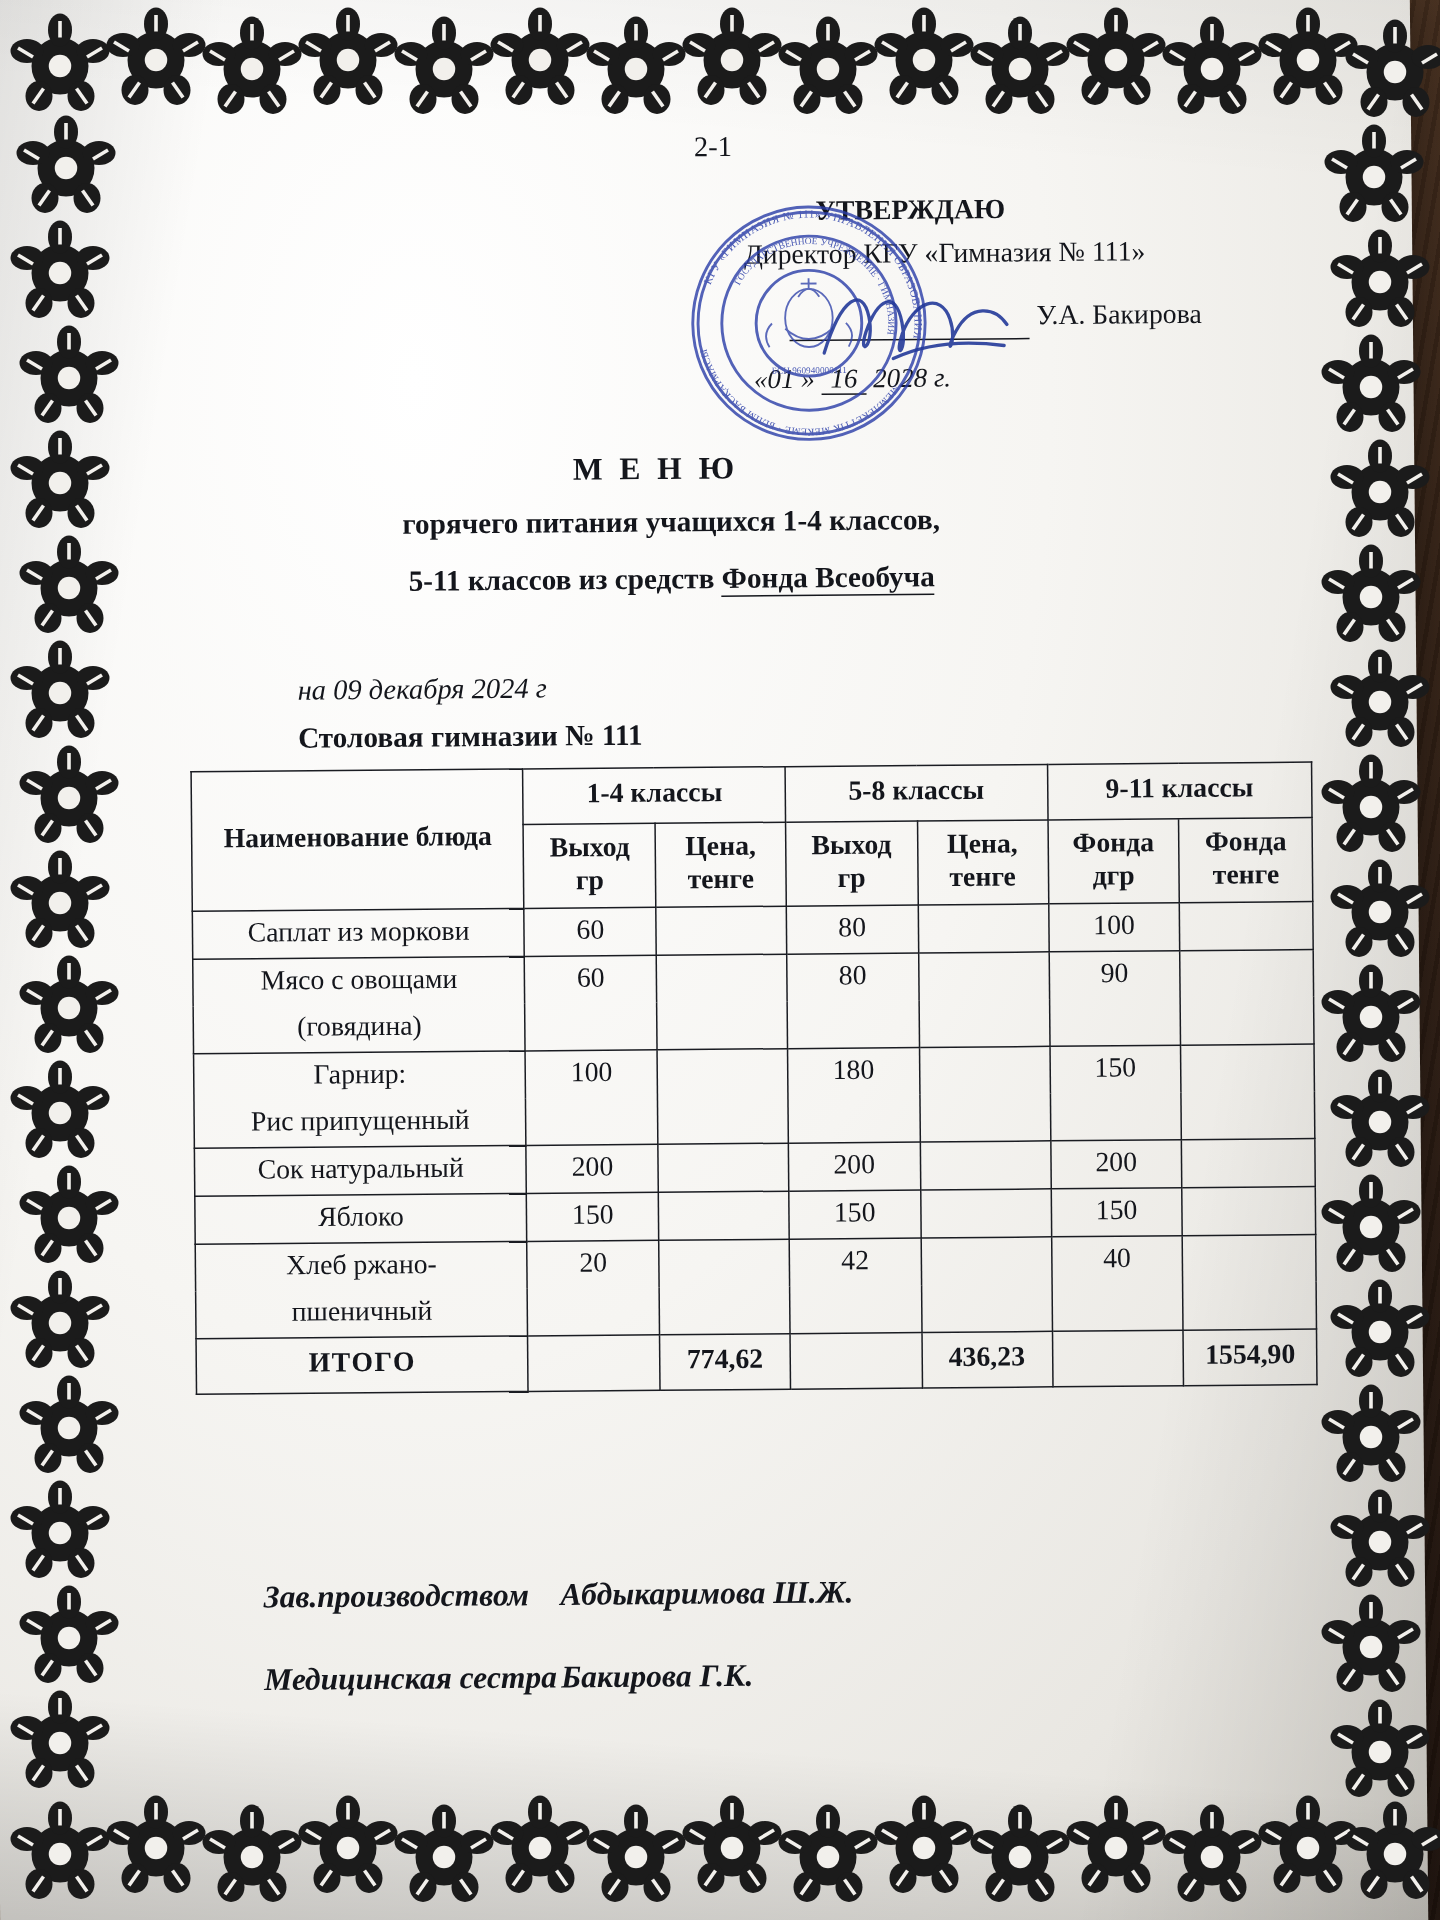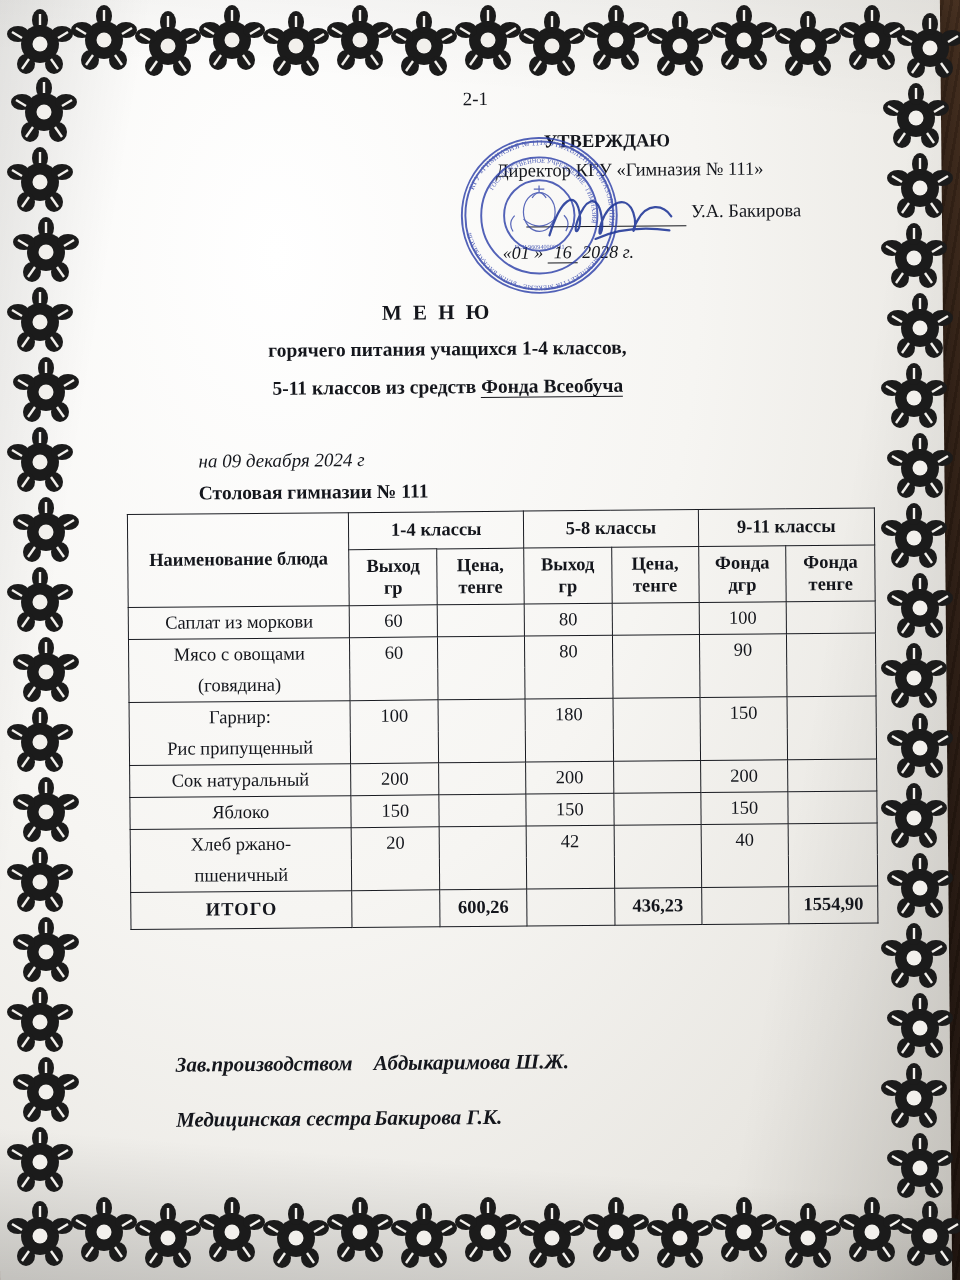--- a/index.html
+++ b/index.html
@@ -373,21 +373,21 @@
         <td class="price noborder-top"></td>
         <td class="num noborder-top"></td>
         <td class="price noborder-top"></td>
         <td class="num noborder-top"></td>
         <td class="price noborder-top"></td>
       </tr>
 
       <tr class="total">
         <td class="lbl">ИТОГО</td>
         <td class="num"></td>
-        <td class="price">600,26</td>
+        <td class="price">774,62</td>
         <td class="num"></td>
         <td class="price">436,23</td>
         <td class="num"></td>
         <td class="price">1554,90</td>
       </tr>
     </tbody>
   </table>
 
   <div class="sig-block">
     <div class="sig-row">

